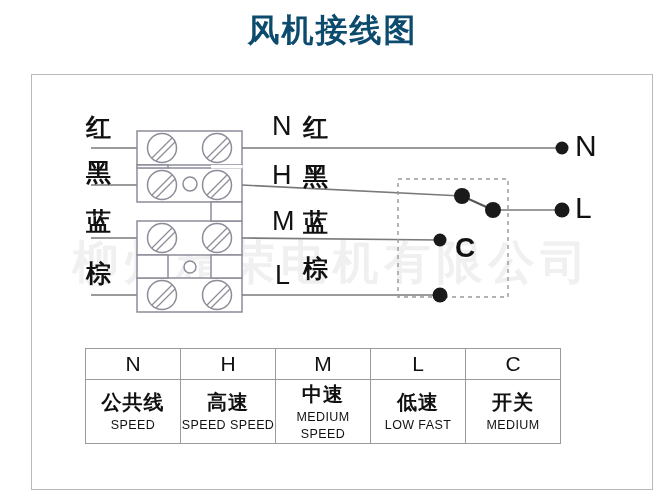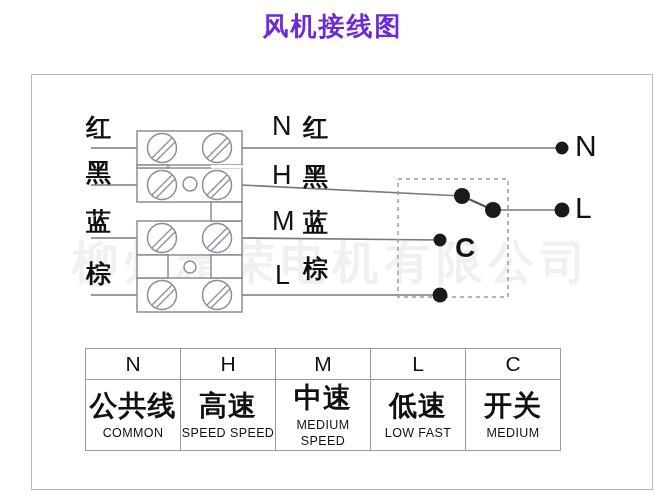--- a/index.html
+++ b/index.html
@@ -17,24 +17,24 @@
   }
 
   
   #page-title {
     position: absolute;
     top: 14px;
     left: 0;
     width: 665px;
     text-align: center;
     font-family: "Liberation Serif", "DejaVu Serif", serif;
-    font-size: 26px;
+    font-size: 32px;
     font-weight: 700;
     letter-spacing: 2px;
-    color: #6d28d9;
+    color: #0c4a6e;
   }
 
   
   #diagram-frame {
     position: absolute;
     left: 31px;
     top: 74px;
     width: 622px;
     height: 416px;
     border: 1px solid #b9b9b9;
@@ -127,21 +127,21 @@
     font-size: 21px;
     font-weight: 400;
     color: #111111;
   }
   #legend-table tr.body-row td {
     height: 61px;
     padding-top: 2px;
   }
   .cell-cn {
     font-family: "Liberation Serif", "DejaVu Serif", serif;
-    font-size: 28px;
+    font-size: 20px;
     font-weight: 700;
     color: #111111;
     line-height: 1.15;
     letter-spacing: 1px;
   }
   .cell-en {
     font-family: "Liberation Sans", "DejaVu Sans", sans-serif;
     font-size: 12.5px;
     font-weight: 400;
     color: #111111;
@@ -291,21 +291,21 @@
     <tr class="head-row">
       <td>N</td>
       <td>H</td>
       <td>M</td>
       <td>L</td>
       <td>C</td>
     </tr>
     <tr class="body-row">
       <td>
         <div class="cell-cn">公共线</div>
-        <div class="cell-en">COMMON</div>
+        <div class="cell-en">SPEED</div>
       </td>
       <td>
         <div class="cell-cn">高速</div>
         <div class="cell-en">SPEED  SPEED</div>
       </td>
       <td>
         <div class="cell-cn">中速</div>
         <div class="cell-en">MEDIUM SPEED</div>
       </td>
       <td>

